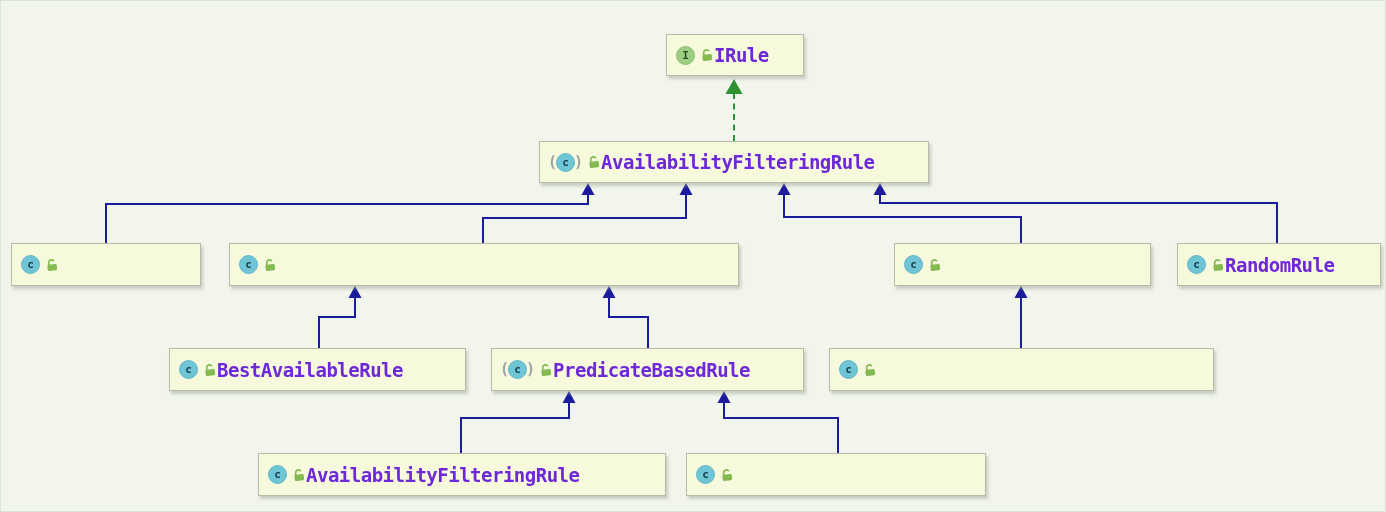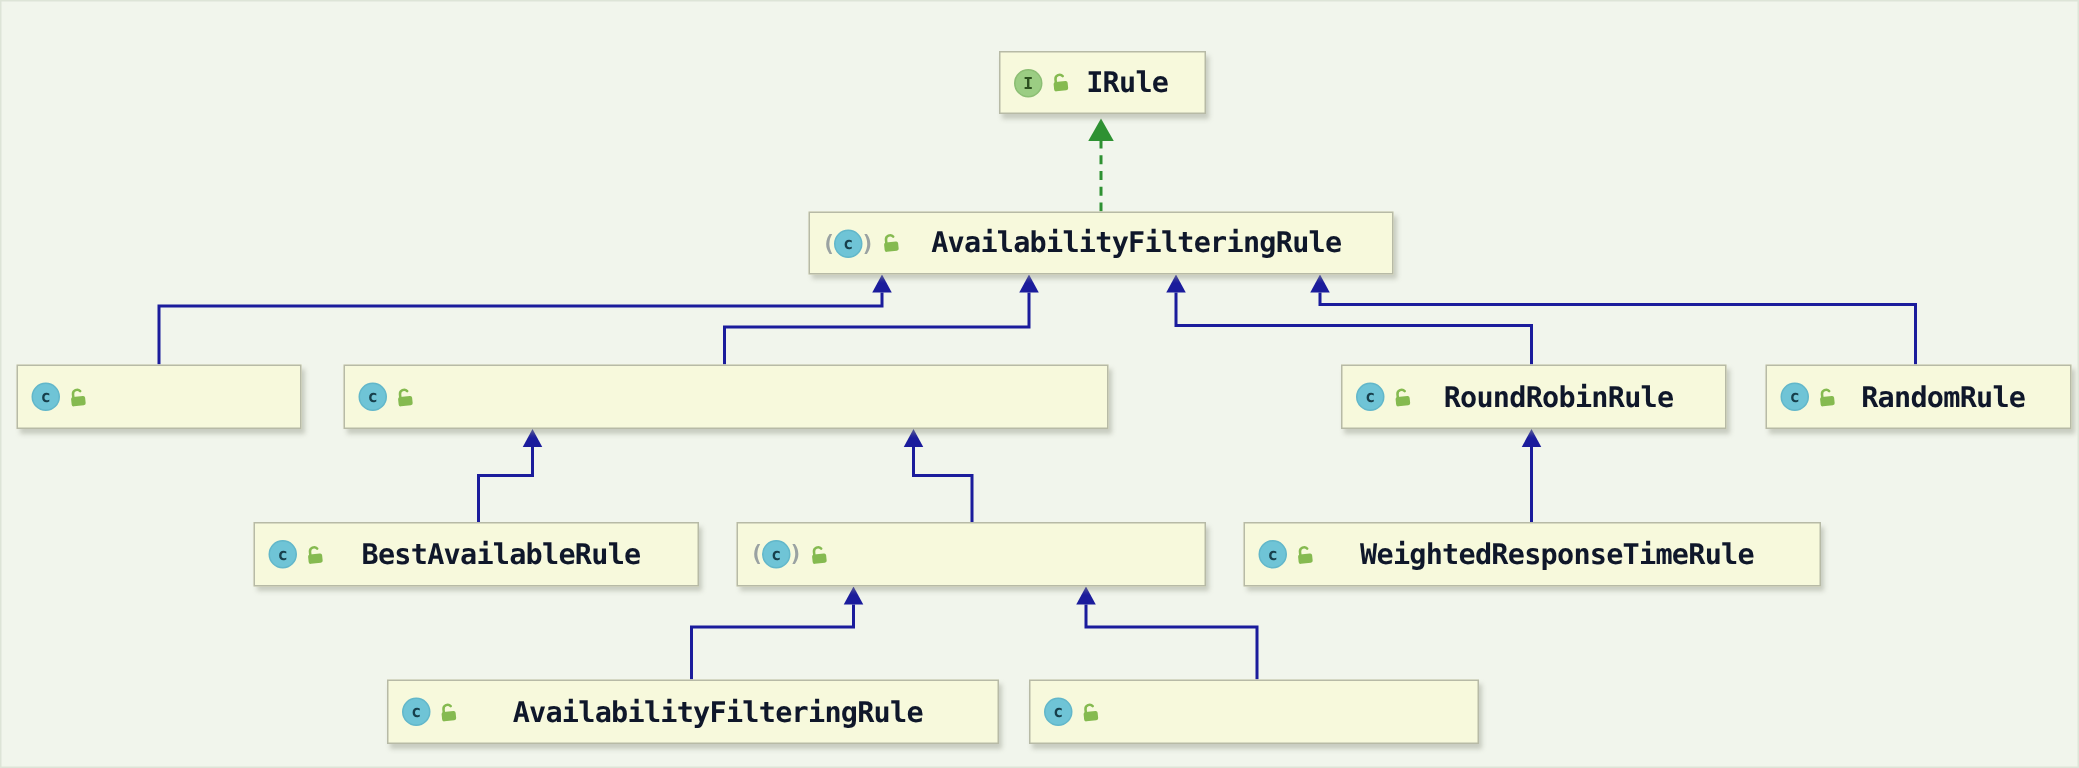--- a/index.html
+++ b/index.html
@@ -17,24 +17,24 @@
     display:flex;
     align-items:center;
     padding:0 8px 0 9px;
     background:#f7f9dc;
     border:1px solid #b7baa6;
     box-shadow:2px 3px 3px rgba(150,155,140,0.45);
     cursor:default;
   }
   .node .label {
     flex:1;
-    text-align:center;
+    text-align:left;
     font-size:19px;
     font-weight:600;
-    color:#0f172a;
+    color:#6d28d9;
     letter-spacing:-0.5px;
     white-space:nowrap;
     padding-right:6px;
   }
   .badge-wrap { display:flex; align-items:center; flex:0 0 auto; }
   .paren {
     color:#9aa2a2;
     font-size:15px;
     font-weight:600;
     line-height:1;
@@ -153,21 +153,20 @@
     <div class="node kind-class" style="left: 893px; top: 242px; width: 257px; height: 43px;">
       <span class="badge-wrap">
         <span class="badge kind-class">c</span>
       </span>
       <span class="lock">
         <svg width="14" height="14" viewBox="0 0 14 14">
           <path d="M3.9 6.6 V4.5 A2.8 2.8 0 0 1 8.9 2.9" fill="none" stroke="#85ba50" stroke-width="1.7" stroke-linecap="round"></path>
           <rect x="2.3" y="6.3" width="9.4" height="6.3" rx="1.4" fill="#85ba50"></rect>
         </svg>
       </span>
-      <span class="label">RoundRobinRule</span>
     </div>
     <div class="node kind-class" style="left: 1176px; top: 242px; width: 204px; height: 43px;">
       <span class="badge-wrap">
         <span class="badge kind-class">c</span>
       </span>
       <span class="lock">
         <svg width="14" height="14" viewBox="0 0 14 14">
           <path d="M3.9 6.6 V4.5 A2.8 2.8 0 0 1 8.9 2.9" fill="none" stroke="#85ba50" stroke-width="1.7" stroke-linecap="round"></path>
           <rect x="2.3" y="6.3" width="9.4" height="6.3" rx="1.4" fill="#85ba50"></rect>
         </svg>
@@ -191,32 +190,32 @@
         <span class="paren">(</span>
         <span class="badge kind-abstract-class">c</span>
         <span class="paren">)</span>
       </span>
       <span class="lock">
         <svg width="14" height="14" viewBox="0 0 14 14">
           <path d="M3.9 6.6 V4.5 A2.8 2.8 0 0 1 8.9 2.9" fill="none" stroke="#85ba50" stroke-width="1.7" stroke-linecap="round"></path>
           <rect x="2.3" y="6.3" width="9.4" height="6.3" rx="1.4" fill="#85ba50"></rect>
         </svg>
       </span>
+      <span class="label">PredicateBasedRule</span>
     </div>
     <div class="node kind-class" style="left: 828px; top: 347px; width: 385px; height: 43px;">
       <span class="badge-wrap">
         <span class="badge kind-class">c</span>
       </span>
       <span class="lock">
         <svg width="14" height="14" viewBox="0 0 14 14">
           <path d="M3.9 6.6 V4.5 A2.8 2.8 0 0 1 8.9 2.9" fill="none" stroke="#85ba50" stroke-width="1.7" stroke-linecap="round"></path>
           <rect x="2.3" y="6.3" width="9.4" height="6.3" rx="1.4" fill="#85ba50"></rect>
         </svg>
       </span>
-      <span class="label">WeightedResponseTimeRule</span>
     </div>
     <div class="node kind-class" style="left: 257px; top: 452px; width: 408px; height: 43px;">
       <span class="badge-wrap">
         <span class="badge kind-class">c</span>
       </span>
       <span class="lock">
         <svg width="14" height="14" viewBox="0 0 14 14">
           <path d="M3.9 6.6 V4.5 A2.8 2.8 0 0 1 8.9 2.9" fill="none" stroke="#85ba50" stroke-width="1.7" stroke-linecap="round"></path>
           <rect x="2.3" y="6.3" width="9.4" height="6.3" rx="1.4" fill="#85ba50"></rect>
         </svg>

